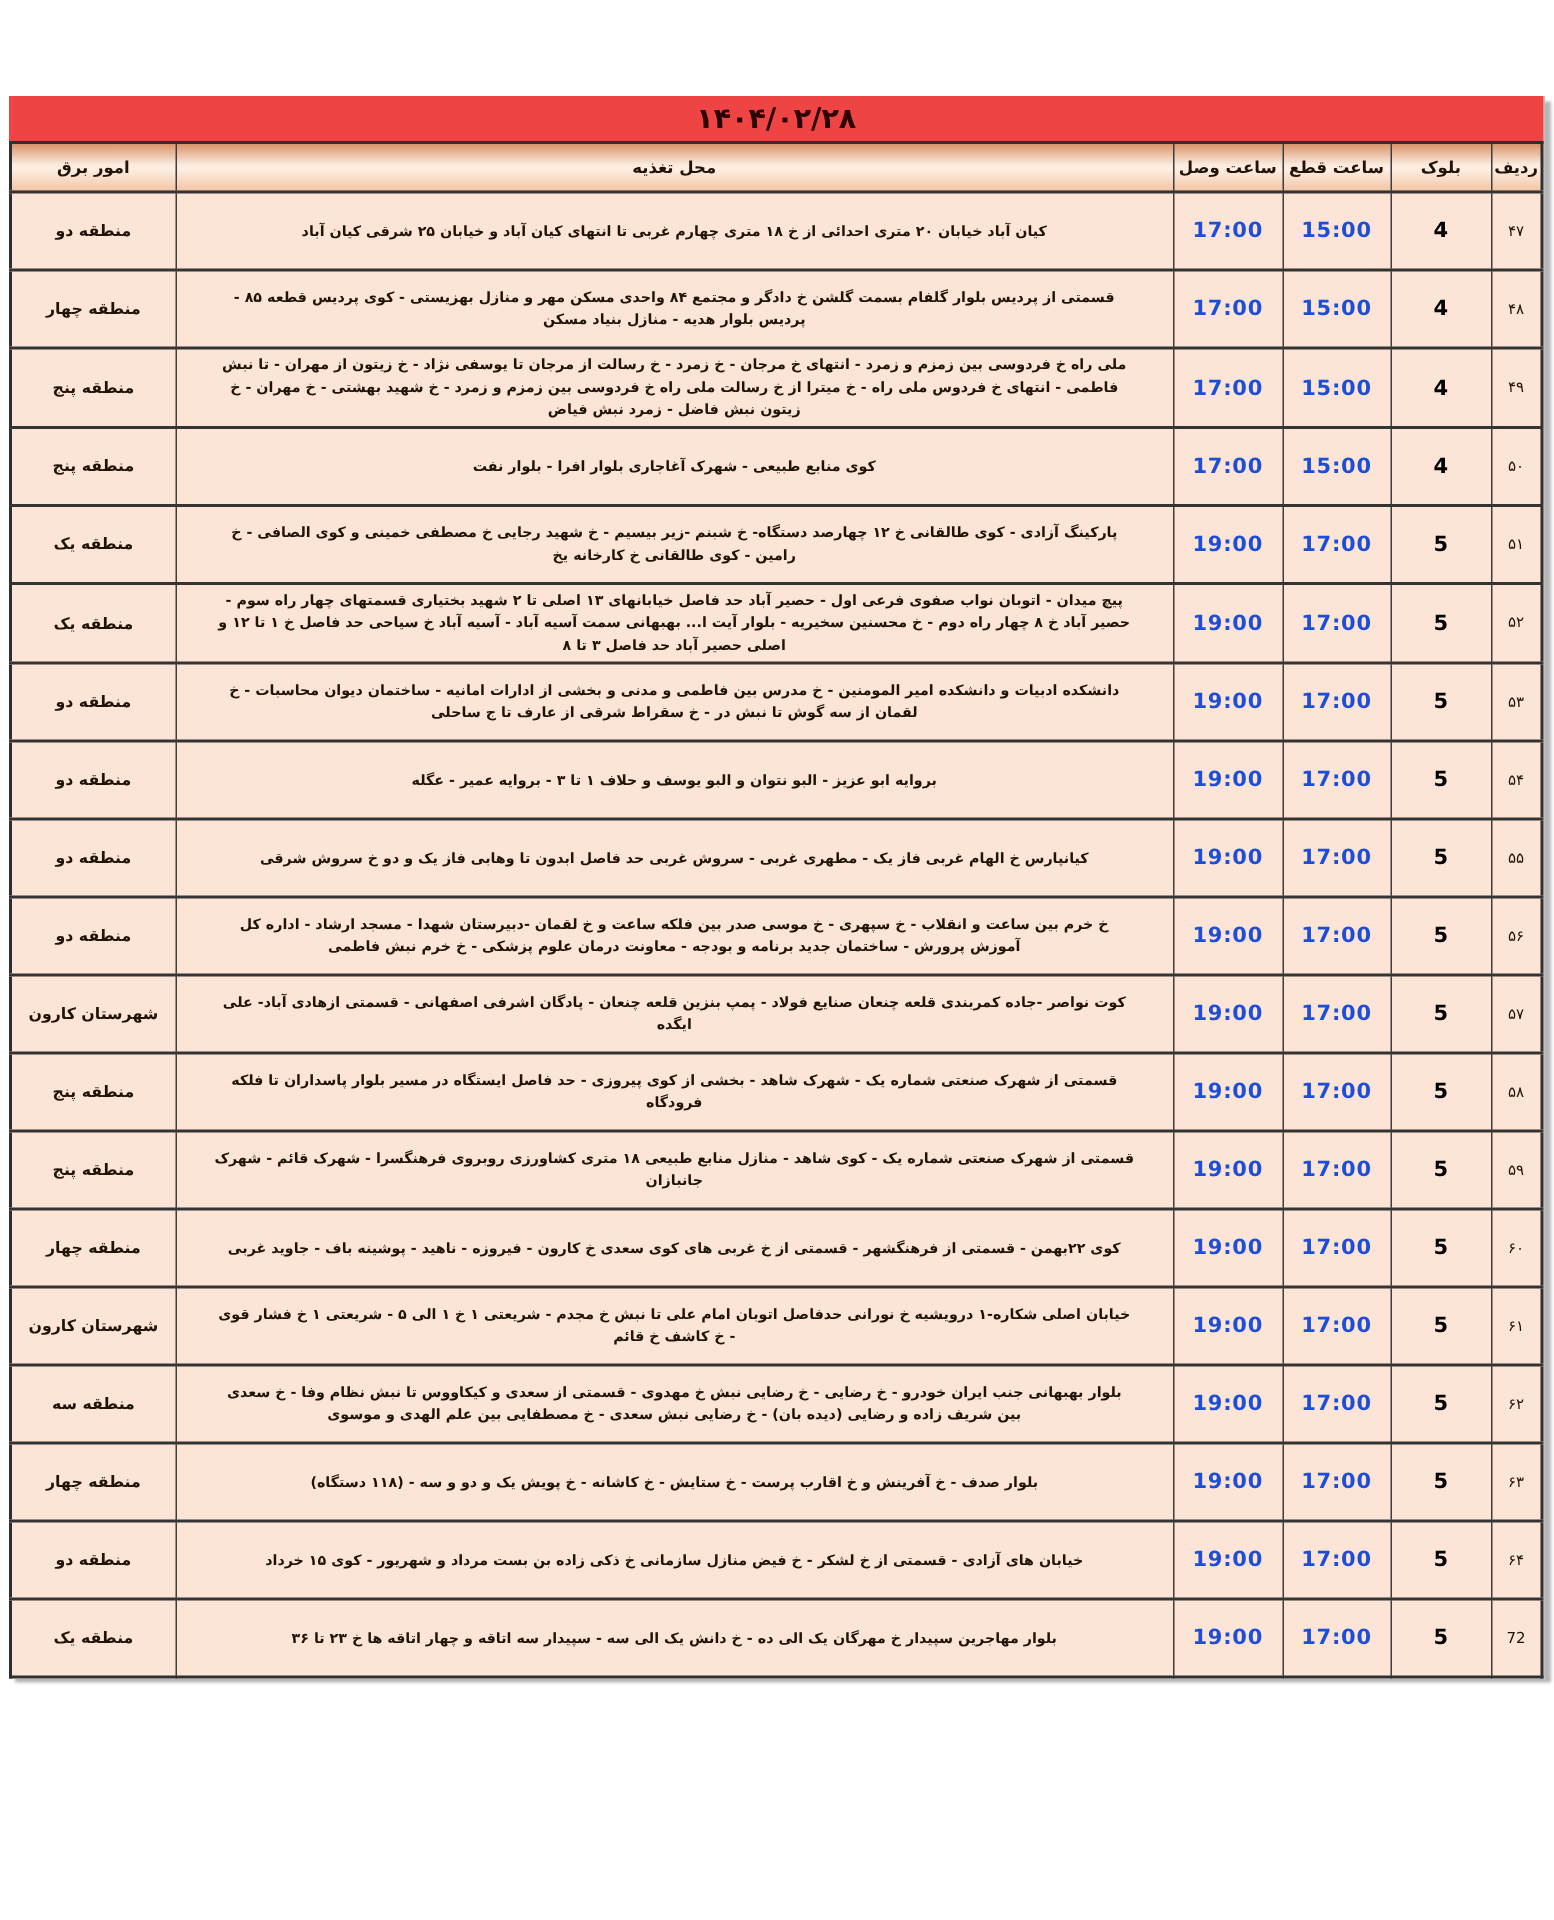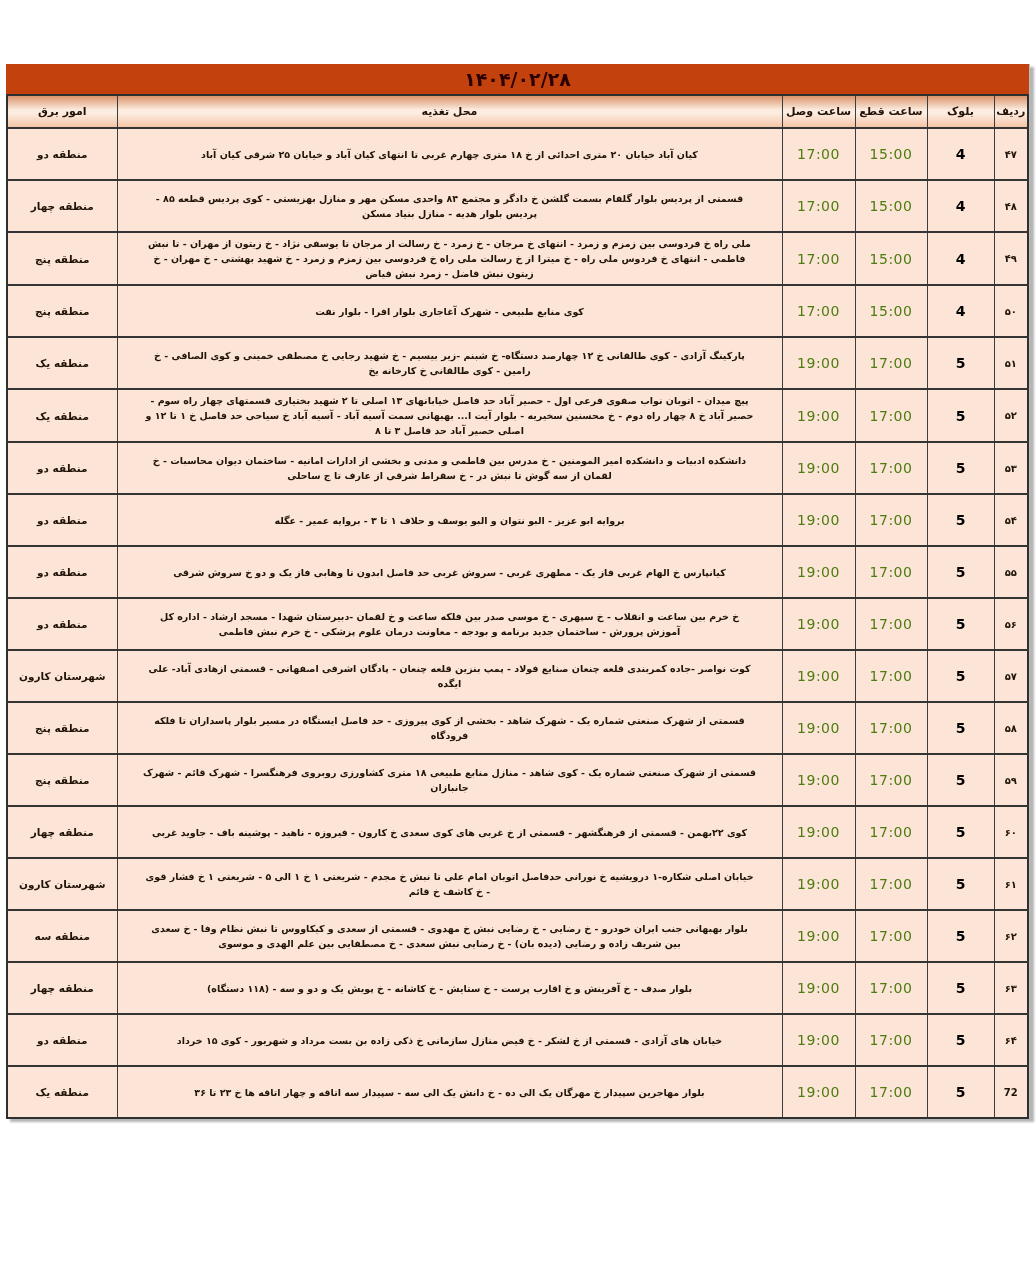--- a/index.html
+++ b/index.html
@@ -22,21 +22,21 @@
     height: 55px;
     display: flex;
     align-items: center;
     justify-content: center;
     text-align: center;
     color: #833103;
     font-weight: bold;
     font-size: 14px;
   }
   .band-date {
-    background: #c2410c;
+    background: #ef4444;
     height: 30px;
     display: flex;
     align-items: center;
     justify-content: center;
     color: #2b0000;
     font-weight: bold;
     font-size: 19px;
     letter-spacing: 1px;
   }
   table.schedule {
@@ -63,23 +63,23 @@
     vertical-align: middle;
     margin-left: 15px;
   }
   tbody td {
     height: 52px;
     vertical-align: middle;
     text-align: center;
     color: #201409;
     background: #fce4d6;
   }
-  td.c-rowno   { font-size: 10px;  font-weight: bold; }
+  td.c-rowno   { font-size: 10px;  font-weight: normal; }
   td.c-block   { font-size: 14px;  font-weight: bold; color: #000; direction: ltr; }
-  td.c-time    { font-size: 14px;  font-weight: normal; color: #4d7c0f; direction: ltr; letter-spacing: 0.5px; }
+  td.c-time    { font-size: 14px;  font-weight: bold; color: #1d4ed8; direction: ltr; letter-spacing: 0.5px; }
   td.c-loc     { font-size: 9.5px; font-weight: bold; line-height: 15px; padding: 3px 25px; }
   td.c-area    { font-size: 10.5px;font-weight: bold; padding: 18px 4px; }
   col.w-rowno  { width: 34px; }
   col.w-block  { width: 67px; }
   col.w-cut    { width: 72px; }
   col.w-recon  { width: 73px; }
   col.w-loc    { width: auto; }
   col.w-area   { width: 110px; }
 </style>
 </head>

